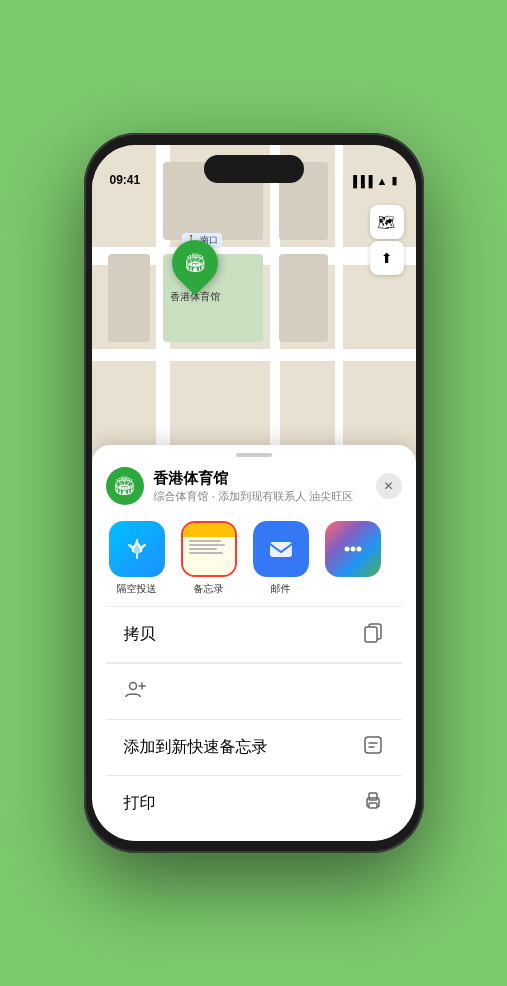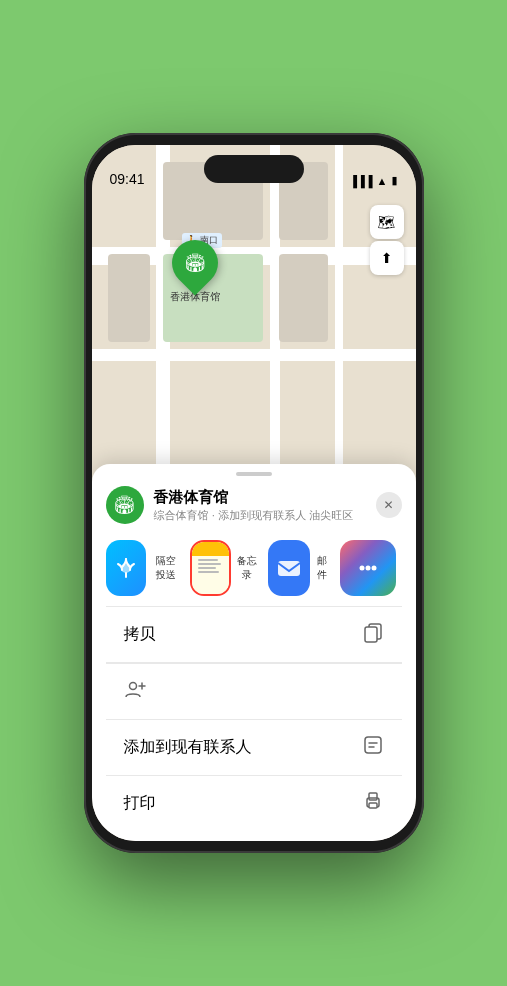--- a/index.html
+++ b/index.html
@@ -49,22 +49,22 @@
       left: 0;
       right: 0;
       height: 48px;
       display: flex;
       align-items: flex-end;
       padding: 0 18px 6px;
       justify-content: space-between;
       z-index: 50;
     }
     .status-time {
-      font-size: 14px;
-      font-weight: 400;
+      font-size: 12px;
+      font-weight: 700;
       color: #000;
     }
     .status-icons {
       display: flex;
       align-items: center;
       gap: 4px;
     }
     .status-icons span {
       font-size: 11px;
       color: #000;
@@ -223,21 +223,21 @@
     }
     
     .share-row {
       display: flex;
       gap: 10px;
       padding: 6px 14px 10px;
       overflow-x: auto;
     }
     .share-item {
       display: flex;
-      flex-direction: row;
+      flex-direction: column;
       align-items: center;
       gap: 5px;
       min-width: 62px;
     }
     .share-icon {
       width: 56px;
       height: 56px;
       border-radius: 14px;
       display: flex;
       align-items: center;
@@ -414,21 +414,21 @@
             <circle cx="9" cy="8" r="3.5" stroke="#666" stroke-width="1.5" fill="none"></circle>
             <path d="M2 19 C2 15 16 15 16 19" stroke="#666" stroke-width="1.5" fill="none"></path>
             <line x1="18" y1="5" x2="18" y2="11" stroke="#666" stroke-width="1.5" stroke-linecap="round"></line>
             <line x1="15" y1="8" x2="21" y2="8" stroke="#666" stroke-width="1.5" stroke-linecap="round"></line>
           </svg>
         </div>
       </div>
       <div class="divider"></div>
 
       <div class="action-row">
-        <div class="action-label">添加到现有联系人</div>
+        <div class="action-label">添加到新快速备忘录</div>
         <div class="action-icon">
           <svg width="22" height="22" viewBox="0 0 22 22" fill="none">
             <rect x="3" y="3" width="16" height="16" rx="3" stroke="#666" stroke-width="1.5" fill="none"></rect>
             <line x1="7" y1="9" x2="15" y2="9" stroke="#666" stroke-width="1.5" stroke-linecap="round"></line>
             <line x1="7" y1="13" x2="12" y2="13" stroke="#666" stroke-width="1.5" stroke-linecap="round"></line>
           </svg>
         </div>
       </div>
       <div class="divider"></div>
 

